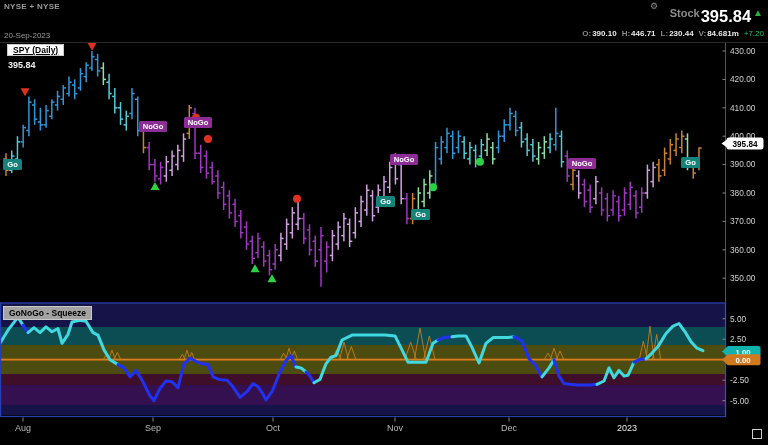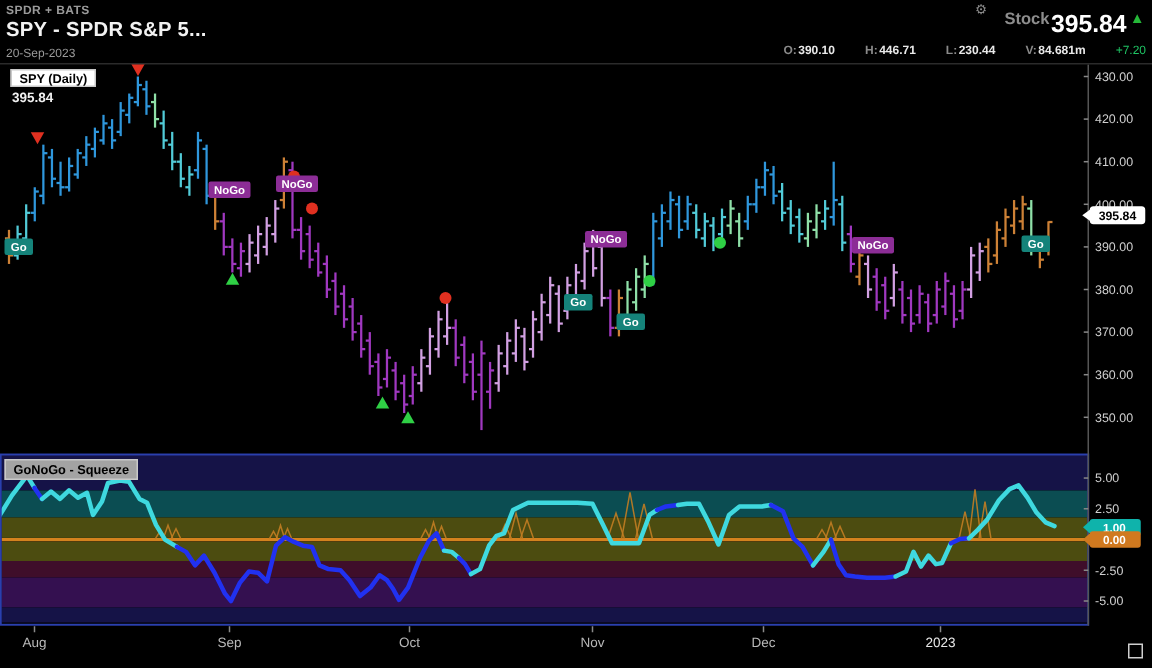--- a/index.html
+++ b/index.html
@@ -6,26 +6,26 @@
   #app{position:relative;width:768px;height:445px;background:#000;overflow:hidden;
        font-family:"Liberation Sans", sans-serif;}
   .hdr-exchange{position:absolute;left:4px;top:2px;font-size:8px;font-weight:bold;color:#9a9a9a;letter-spacing:.3px;}
   .hdr-title{position:absolute;left:4px;top:12px;font-size:13.5px;font-weight:bold;color:#f2f2f2;letter-spacing:.2px;}
   .hdr-date{position:absolute;left:4px;top:31px;font-size:8px;color:#9a9a9a;}
   .gear{position:absolute;right:110px;top:1px;font-size:9px;color:#8a8a8a;}
   .wm{position:absolute;right:5px;top:7px;display:flex;align-items:flex-start;}
   .wm-prefix{font-size:11px;font-weight:bold;color:#8d8d8d;}
   .wm-price{font-size:16.5px;font-weight:bold;color:#ffffff;margin-left:1px;}
   .wm-arrow{font-size:10px;color:#25b838;margin-left:2px;}
-  .ohlc{position:absolute;right:4px;top:29px;font-size:8px;display:flex;gap:20px;align-items:center;}
+  .ohlc{position:absolute;right:4px;top:29px;font-size:8px;display:flex;gap:5px;align-items:center;}
   .ohlc .lab{color:#8a8a8a;font-weight:bold;}
   .ohlc .val{color:#e9e9e9;font-weight:bold;margin-left:1px;}
   .ohlc .chg{color:#1fc564;font-weight:normal;}
   .sep{position:absolute;left:0;top:42px;width:768px;height:1px;background:#2b2b2b;}
-  .legend{position:absolute;left:3px;top:44px;display:flex;align-items:center;height:16px;}
+  .legend{position:absolute;left:3px;top:44px;display:flex;align-items:flex-start;height:16px;text-decoration:underline;}
   .legend-notch{width:4px;background:#1b2f9e;}
   .legend-box{background:#ffffff;border:1px solid #c9c9c9;color:#000;font-size:8.5px;font-weight:bold;
               padding:0 5px;display:flex;align-items:center;}
   .legend-price{position:absolute;left:8px;top:60px;font-size:9px;font-weight:bold;color:#f0f0f0;}
   .osc-title{position:absolute;left:3px;top:306px;background:#a3a3a3;color:#000;font-size:8.5px;font-weight:bold;
              padding:1px 5px;border:1px solid #c9c9c9;}
   .corner-box{position:absolute;right:6px;bottom:6px;width:8px;height:8px;border:1.5px solid #cfcfcf;background:#000;}
   svg{position:absolute;left:0;top:0;}
 </style>
 </head>
@@ -518,22 +518,21 @@
         <text x="273" y="431" fill="#b8b8b8" font-size="9" text-anchor="middle" font-family="Liberation Sans, sans-serif">Oct</text>
         <line x1="395" y1="417.5" x2="395" y2="421.5" stroke="#888"></line>
         <text x="395" y="431" fill="#b8b8b8" font-size="9" text-anchor="middle" font-family="Liberation Sans, sans-serif">Nov</text>
         <line x1="509" y1="417.5" x2="509" y2="421.5" stroke="#888"></line>
         <text x="509" y="431" fill="#b8b8b8" font-size="9" text-anchor="middle" font-family="Liberation Sans, sans-serif">Dec</text>
         <line x1="627" y1="417.5" x2="627" y2="421.5" stroke="#888"></line>
         <text x="627" y="431" fill="#e8e8e8" font-size="9" text-anchor="middle" font-family="Liberation Sans, sans-serif">2023</text>
       </g>
     </svg>
 
-  <div class="hdr-exchange">SPDR + BATS</div>
-  <div class="hdr-title">SPY - SPDR S&amp;P 5...</div>
+  <div class="hdr-exchange">NYSE + NYSE</div>
   <div class="hdr-date">20-Sep-2023</div>
 
   <div class="gear">⚙</div>
 
   <div class="wm">
     <span class="wm-prefix">Stock</span>
     <span class="wm-price">395.84</span>
     <span class="wm-arrow">▲</span>
   </div>
 

